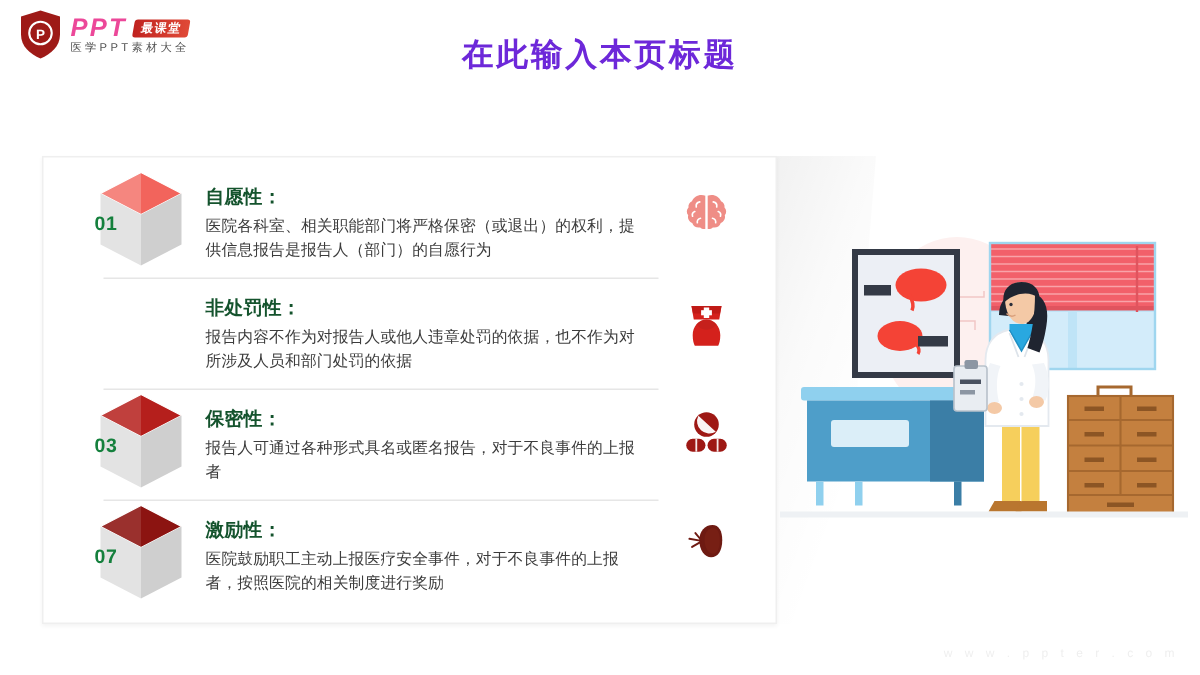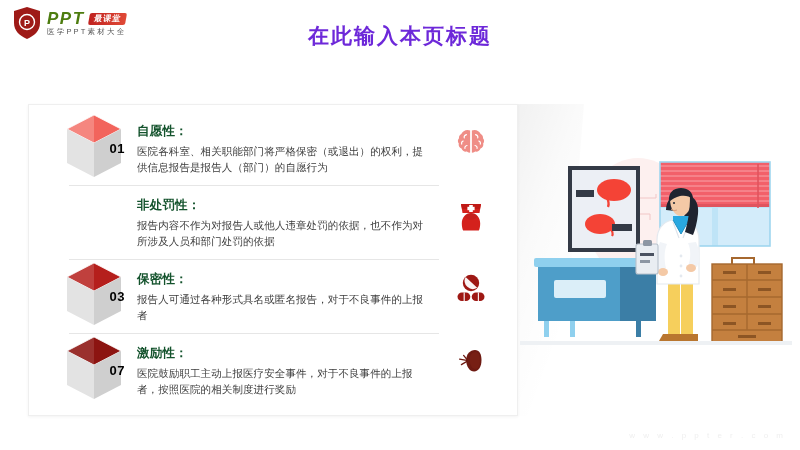--- a/index.html
+++ b/index.html
@@ -18,21 +18,21 @@
   
   #logo { position: absolute; left: 12px; top: 6px; display: flex; align-items: center; }
   #logo .shield {
     width: 30px; height: 34px; position: relative; flex: 0 0 auto;
   }
   #logo .shield svg { display: block; }
   #logo .wordmark { margin-left: 5px; display: flex; flex-direction: column; gap: 1px; }
   #logo .wm-top { display: flex; align-items: center; gap: 4px; }
   #logo .ppt-text {
     font-size: 17px; font-weight: bold; font-style: italic;
-    color: #4d7c0f; letter-spacing: 1.5px; line-height: 1;
+    color: #ec4899; letter-spacing: 1.5px; line-height: 1;
   }
   #logo .badge {
     background: linear-gradient(90deg,#c0221f,#e04a37);
     color: #fff; font-size: 8px; font-weight: bold;
     padding: 2px 5px 2px 5px; border-radius: 2px;
     letter-spacing: 1px; line-height: 1;
     transform: skewX(-10deg);
   }
   #logo .wm-sub {
     font-size: 7.5px; color: #555; letter-spacing: 2.2px; line-height: 1;
@@ -70,22 +70,22 @@
   .row-sep {
     position: absolute; left: 40px; width: 370px; height: 1px;
     background: #e6e6e6;
   }
 
   
   .hexbox { position: absolute; left: 34px; width: 62px; height: 68px; }
   .hexbox svg { display: block; }
   .hexnum {
     position: absolute; left: 0; right: 0; top: 28px;
-    text-align: right;
-    font-size: 13px; font-weight: bold; color: #000000;
+    text-align: left;
+    font-size: 13px; font-weight: bold; color: #15803d;
     letter-spacing: 0.5px;
   }
 
   .rowtext { position: absolute; left: 108px; width: 290px; }
   .rowtext .head {
     font-size: 12.5px; font-weight: bold; color: #14532d;
     margin-bottom: 3px; letter-spacing: 0.2px;
   }
   .rowtext .body {
     font-size: 10.5px; color: #3c3c3c; line-height: 1.55;

